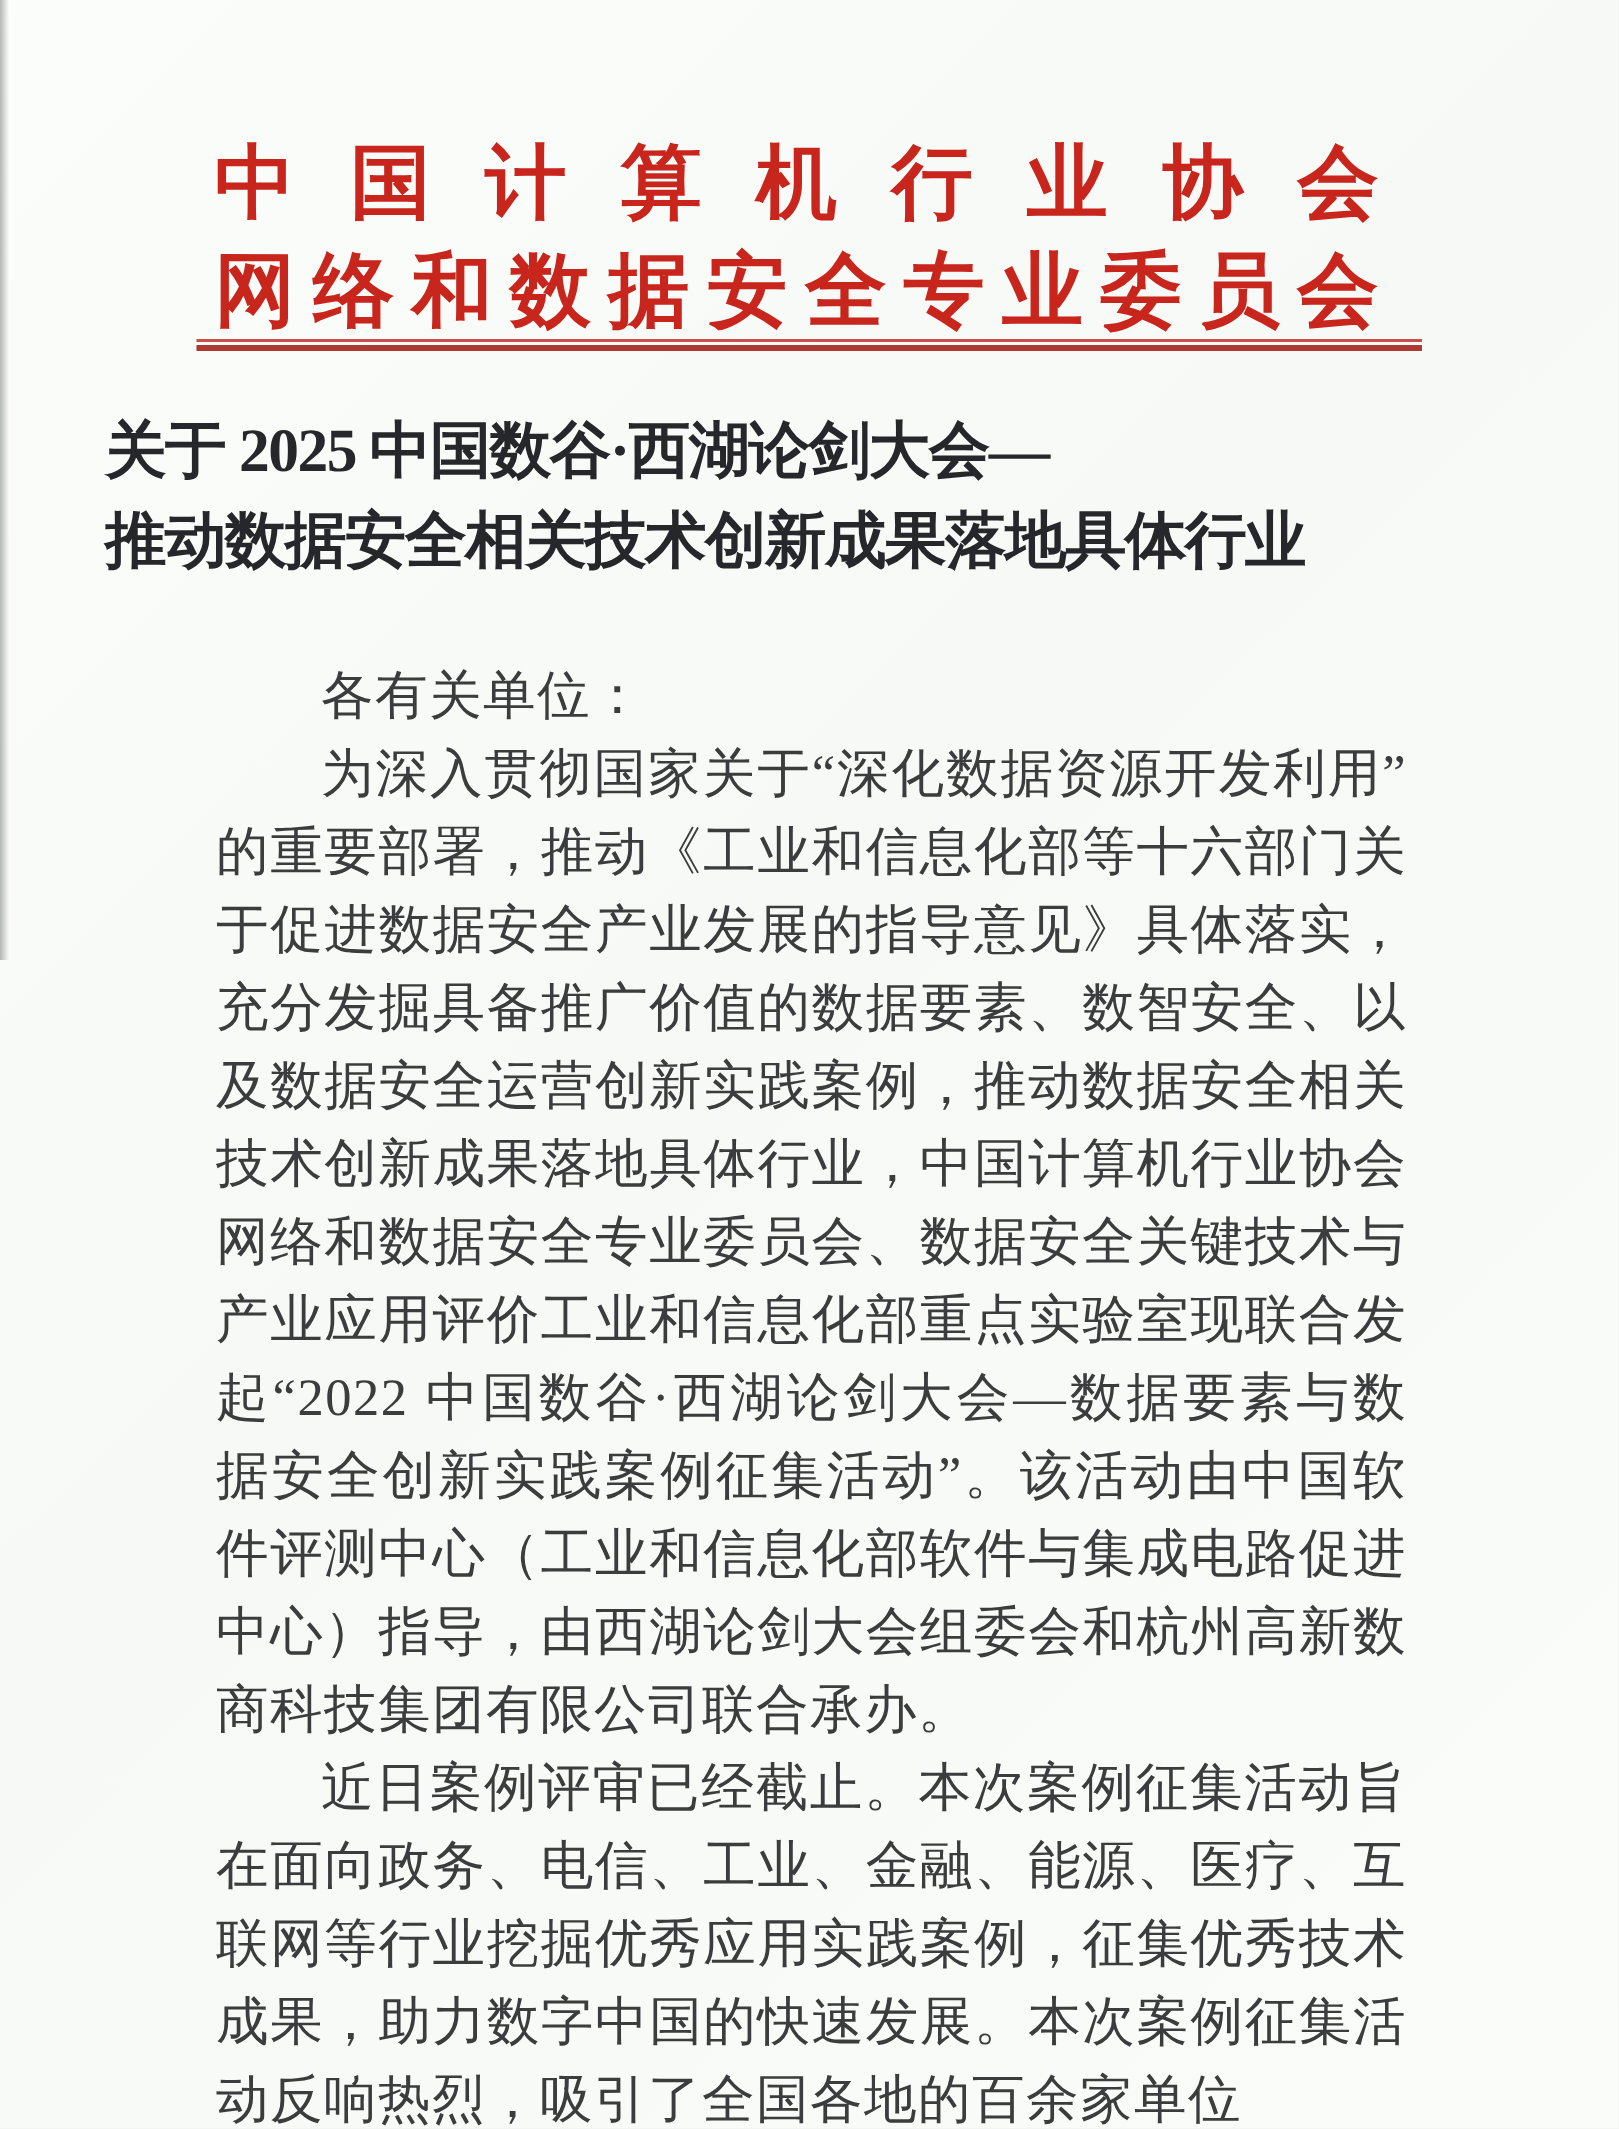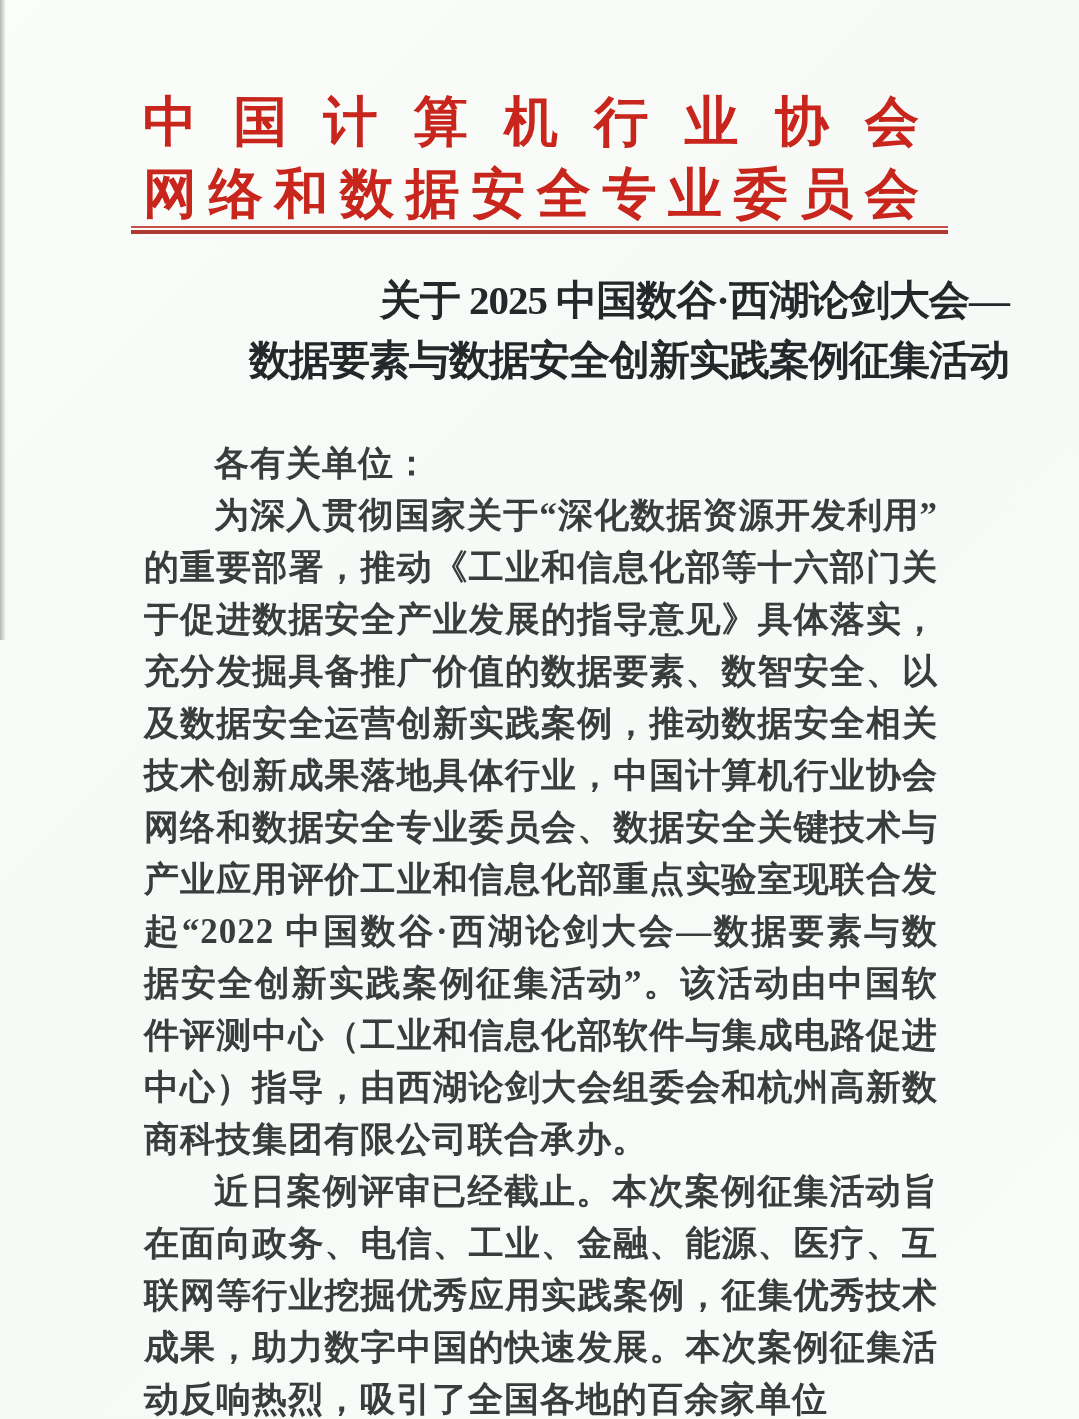--- a/index.html
+++ b/index.html
@@ -31,31 +31,31 @@
   }
   .lh-line + .lh-line{margin-top:15px;}
   
   .red-rule{position:absolute;top:226px;left:131px;width:817px;}
   .red-rule .bar-thin{height:2px;background:#c85048;}
   .red-rule .bar-gap{height:2px;background:transparent;}
   .red-rule .bar-thick{height:4px;background:#ad3a32;}
   
   .doc-title{
     position:absolute;top:270px;left:70px;width:939px;
-    text-align:right;color:#26272a;font-weight:700;
+    text-align:left;color:#26272a;font-weight:700;
     font-size:41px;line-height:60px;letter-spacing:-1px;
   }
   
   .body-text{
     position:absolute;top:438px;left:144px;width:794px;
     color:#3a3c3d;font-size:35px;line-height:52px;
     text-align:justify;letter-spacing:1px;
   }
   .salutation{margin:0;}
-  .body-text p{margin:0;text-indent:2em;font-weight:bold;}
+  .body-text p{margin:0;text-indent:2em;}
 </style>
 </head>
 <body>
 
 <div class="page">
 
   <div class="edge-shadow"></div>
 
   <div class="letterhead">
     <div class="lh-line">
@@ -86,21 +86,21 @@
   </div>
 
   <div class="red-rule">
     <div class="bar-thin"></div>
     <div class="bar-gap"></div>
     <div class="bar-thick"></div>
   </div>
 
   <div class="doc-title">
     <div>关于 2025 中国数谷·西湖论剑大会—</div>
-    <div>数据要素与数据安全创新实践案例征集活动</div>
+    <div>推动数据安全相关技术创新成果落地具体行业</div>
   </div>
 
   <div class="body-text">
     <p class="salutation">各有关单位：</p>
     <p>为深入贯彻国家关于“深化数据资源开发利用”的重要部署，推动《工业和信息化部等十六部门关于促进数据安全产业发展的指导意见》具体落实，充分发掘具备推广价值的数据要素、数智安全、以及数据安全运营创新实践案例，推动数据安全相关技术创新成果落地具体行业，中国计算机行业协会网络和数据安全专业委员会、数据安全关键技术与产业应用评价工业和信息化部重点实验室现联合发起“2022 中国数谷·西湖论剑大会—数据要素与数据安全创新实践案例征集活动”。该活动由中国软件评测中心（工业和信息化部软件与集成电路促进中心）指导，由西湖论剑大会组委会和杭州高新数商科技集团有限公司联合承办。</p>
     <p>近日案例评审已经截止。本次案例征集活动旨在面向政务、电信、工业、金融、能源、医疗、互联网等行业挖掘优秀应用实践案例，征集优秀技术成果，助力数字中国的快速发展。本次案例征集活动反响热烈，吸引了全国各地的百余家单位</p>
   </div>
 
 </div>
 

